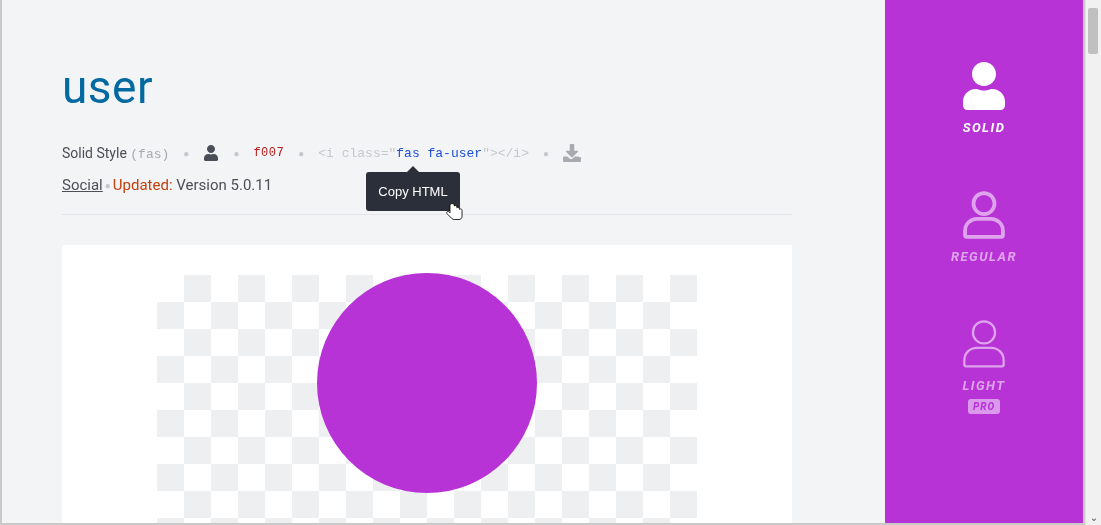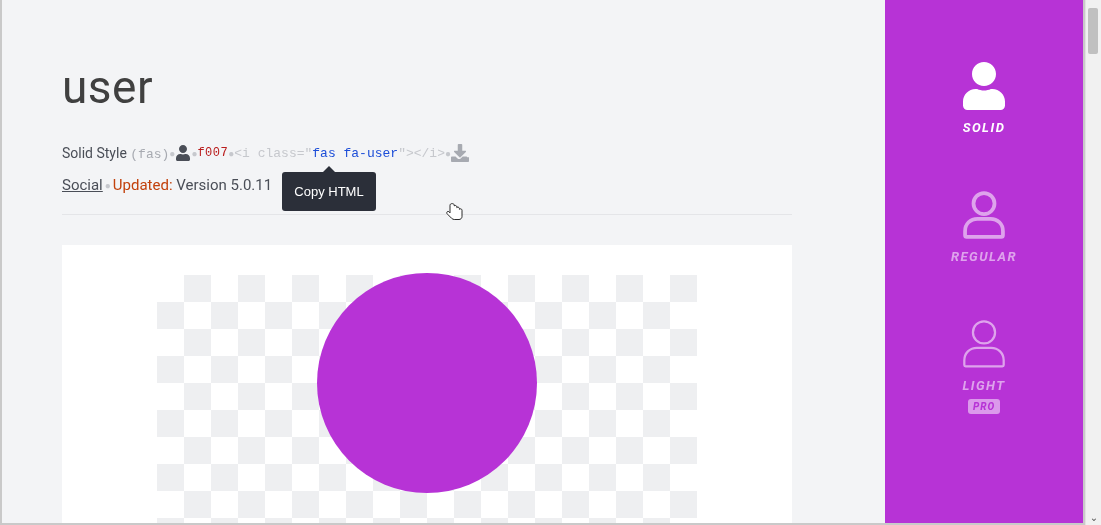--- a/index.html
+++ b/index.html
@@ -37,28 +37,29 @@
   .main {
     position: absolute;
     left: 0; top: 0;
     width: 830px; height: 100%;
     padding: 60px 0 0 60px;
   }
 
   h1.title {
     font-size: 46px;
     font-weight: 400;
-    color: #404040;
+    color: #0369a1;
     letter-spacing: 0.5px;
     margin-bottom: 30px;
   }
 
   .meta-row {
     display: flex;
     align-items: center;
+    gap: 14px;
     font-size: 14px;
     color: #6b6f78;
     margin-bottom: 14px;
   }
   .meta-row .sep { color: #c6c8cd; font-size: 10px; }
   .style-label { color: #4a4e57; }
   .style-paren { color: #a7aab1; font-family: "Courier New", monospace; font-size: 13px; }
   .mini-user-icon svg { width: 16px; height: 16px; display: block; }
   .unicode-code { font-family: "Courier New", monospace; font-size: 12px; color: #b91c1c; letter-spacing: 0.5px; }
   .snippet { font-family: "Courier New", monospace; font-size: 13px; cursor: pointer; position: relative; }

